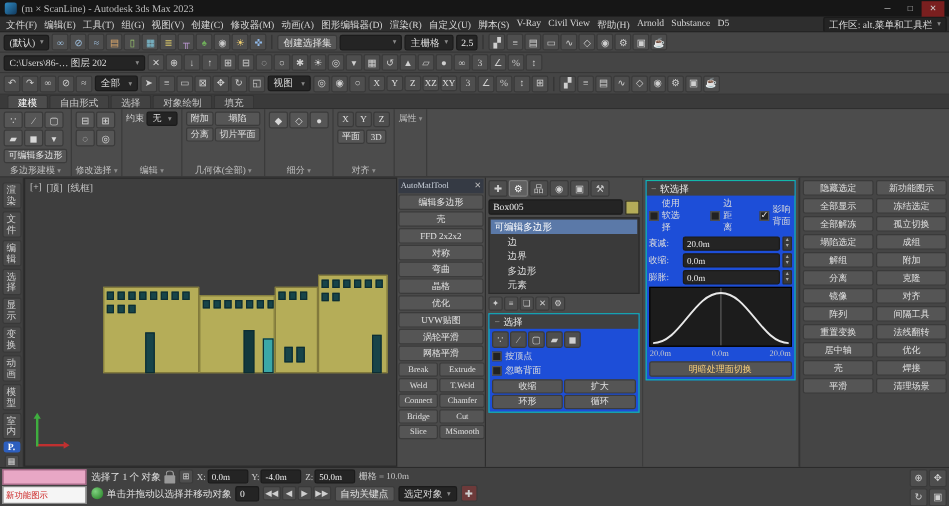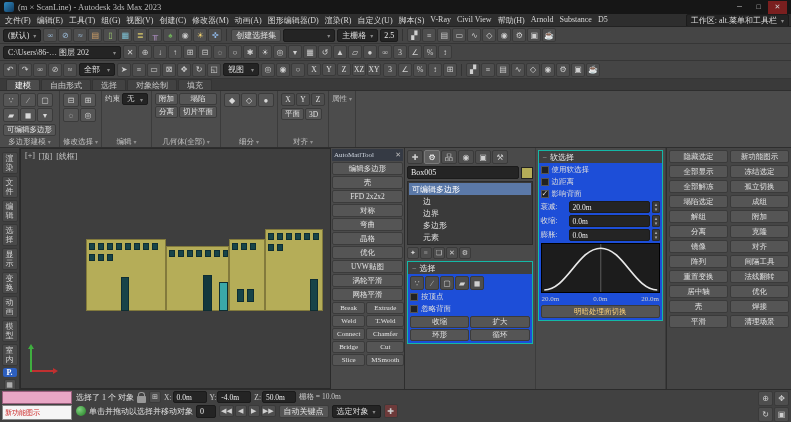--- a/index.html
+++ b/index.html
@@ -565,21 +565,21 @@
                 <span class="btn">环形</span>
                 <span class="btn">循环</span>
               </div>
           </div>
         </div>
       </div>
       <div class="cmd-col">
         <div class="rollout">
           <div class="ro-head">软选择</div>
           <div class="ro-body">
-            <div style="display:flex;flex-direction:column;gap:2px">
+            <div style="display:flex;flex-direction:row;gap:19px">
 
             <label class="chk">
                   <span class="box"></span>
                   <span>使用软选择</span>
                 </label>
                 <label class="chk">
                   <span class="box"></span>
                   <span>边距离</span>
                 </label>
                 <label class="chk on">

